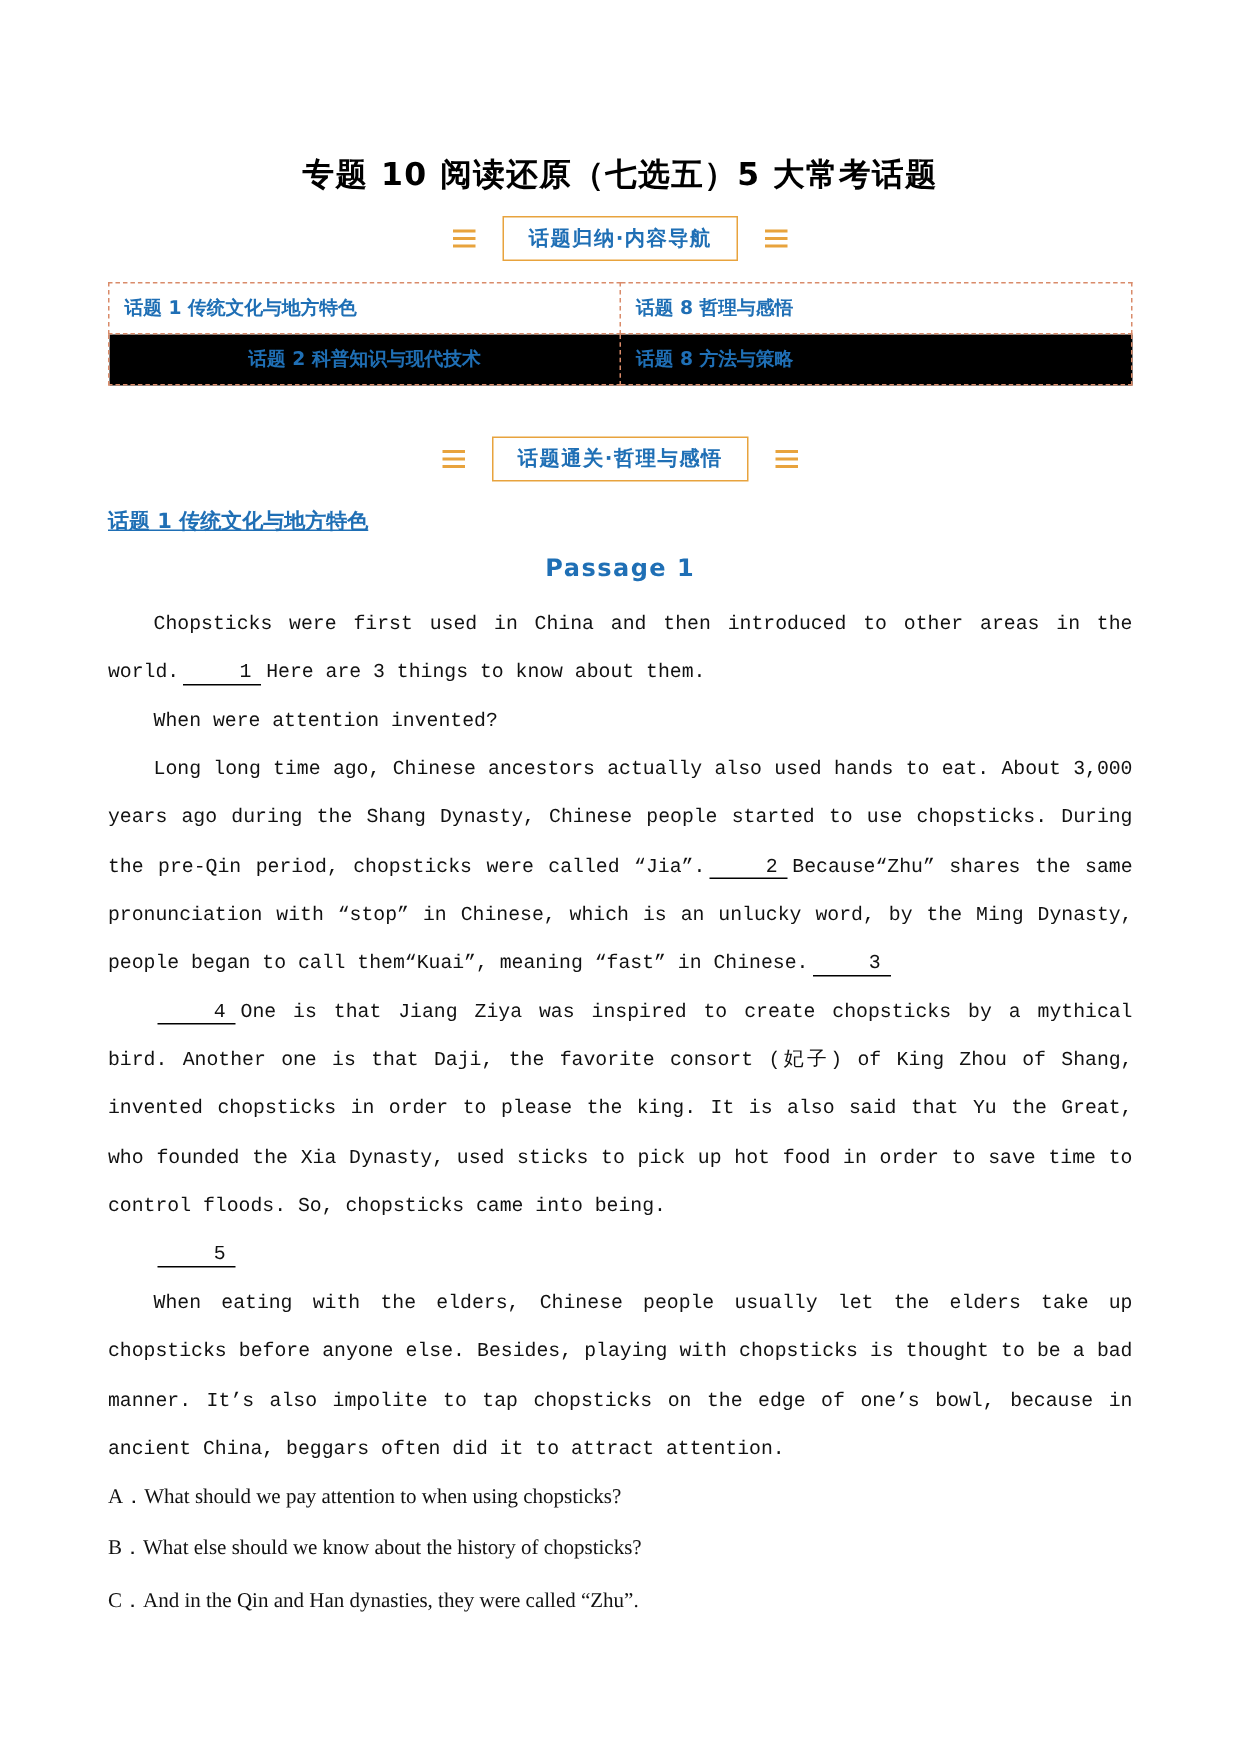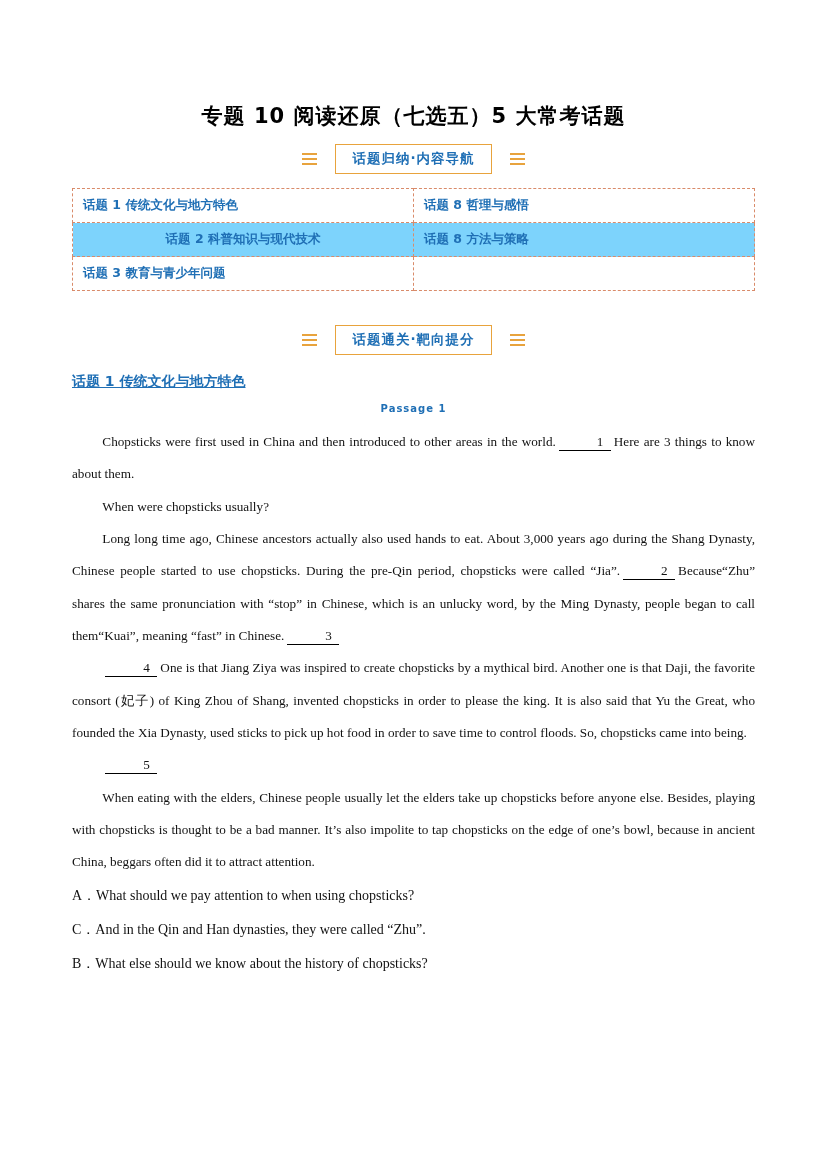--- a/index.html
+++ b/index.html
@@ -77,21 +77,21 @@
     border: 1px dashed #d98b6a;
     height: 29px;
     padding: 2px 10px;
     font-family: "DejaVu Sans", sans-serif;
     font-size: 12.5px;
     font-weight: bold;
     color: #1f6fb5;
     vertical-align: middle;
   }
   .nav-table tr.shade td {
-    background: #7dd3fc;
+    background: #000000;
     margin-top: 20px;
   }
   .nav-table td.center-txt {
     text-align: center;
   }
   .nav-table td.empty {
     color: transparent;
   }
 
   
@@ -107,37 +107,38 @@
     color: #1f6fb5;
     text-decoration: underline;
     margin: 6px 0 10px 0;
   }
 
   
   .passage-heading {
     text-align: center;
     font-family: "DejaVu Sans", sans-serif;
     font-weight: bold;
-    font-size: 10px;
+    font-size: 16px;
     color: #1f6fb5;
     letter-spacing: 1px;
     margin: 12px 0 12px 0;
   }
 
   
   .para {
     font-family: "Liberation Serif", serif;
     font-size: 13.2px;
     line-height: 2.45;
     text-align: justify;
     margin: 0;
     color: #111;
   }
   .para.indent {
     text-indent: 2.3em;
+    font-family: Liberation Mono, monospace;
   }
   .blank {
     display: inline-block;
     min-width: 52px;
     border-bottom: 1px solid #000;
     text-align: center;
     line-height: 1.1;
     margin: 0 3px;
   }
   .opt {
@@ -174,57 +175,53 @@
   <table class="nav-table">
     <tbody>
         <tr>
       <td>话题 1  传统文化与地方特色</td>
       <td>话题 8  哲理与感悟</td>
     </tr>
     <tr class="shade">
       <td class="center-txt">话题 2  科普知识与现代技术</td>
       <td>话题 8  方法与策略</td>
     </tr>
-    <tr>
-      <td>话题 3  教育与青少年问题</td>
-      <td class="empty"></td>
-    </tr>
   </tbody>
     </table>
 
   <div class="ribbon-wrap second">
     <div class="ribbon">
       <span class="ribbon-bars">
           <i></i>
           <i></i>
           <i></i>
         </span>
-      <span class="ribbon-box">话题通关·靶向提分</span>
+      <span class="ribbon-box">话题通关·哲理与感悟</span>
       <span class="ribbon-bars">
           <i></i>
           <i></i>
           <i></i>
         </span>
     </div>
   </div>
 
   <div class="topic-heading">话题 1  传统文化与地方特色</div>
 
   <div class="passage-heading">Passage  1</div>
 
   <p class="para indent"><span>Chopsticks were first used in China and then introduced to other areas in the world.</span><span class="blank">1</span><span>Here are 3 things to know about them.</span></p>
 
-  <p class="para indent">When were chopsticks usually?</p>
+  <p class="para indent">When were attention invented?</p>
 
   <p class="para indent"><span>Long long time ago, Chinese ancestors actually also used hands to eat. About 3,000 years ago during the Shang Dynasty, Chinese people started to use chopsticks. During the pre-Qin period, chopsticks were called “Jia”.</span><span class="blank">2</span><span>Because“Zhu” shares the same pronunciation with “stop” in Chinese, which is an unlucky word, by the Ming Dynasty, people began to call them“Kuai”, meaning “fast” in Chinese.</span><span class="blank">3</span></p>
 
 
   <p class="para indent"><span class="blank">4</span><span>One is that Jiang Ziya was inspired to create chopsticks by a mythical bird. Another one is that Daji, the favorite consort (妃子) of King Zhou of Shang, invented chopsticks in order to please the king. It is also said that Yu the Great, who founded the Xia Dynasty, used sticks to pick up hot food in order to save time to control floods. So, chopsticks came into being.</span></p>
 
   <p class="para indent"><span class="blank">5</span></p>
 
   <p class="para indent">When eating with the elders, Chinese people usually let the elders take up chopsticks before anyone else. Besides, playing with chopsticks is thought to be a bad manner. It’s also impolite to tap chopsticks on the edge of one’s bowl, because in ancient China, beggars often did it to attract attention.</p>
 
   <p class="opt">A．What should we pay attention to when using chopsticks?</p>
+  <p class="opt">B．What else should we know about the history of chopsticks?</p>
   <p class="opt">C．And in the Qin and Han dynasties, they were called “Zhu”.</p>
-  <p class="opt">B．What else should we know about the history of chopsticks?</p>
 
 </div>
 
 </body></html>

